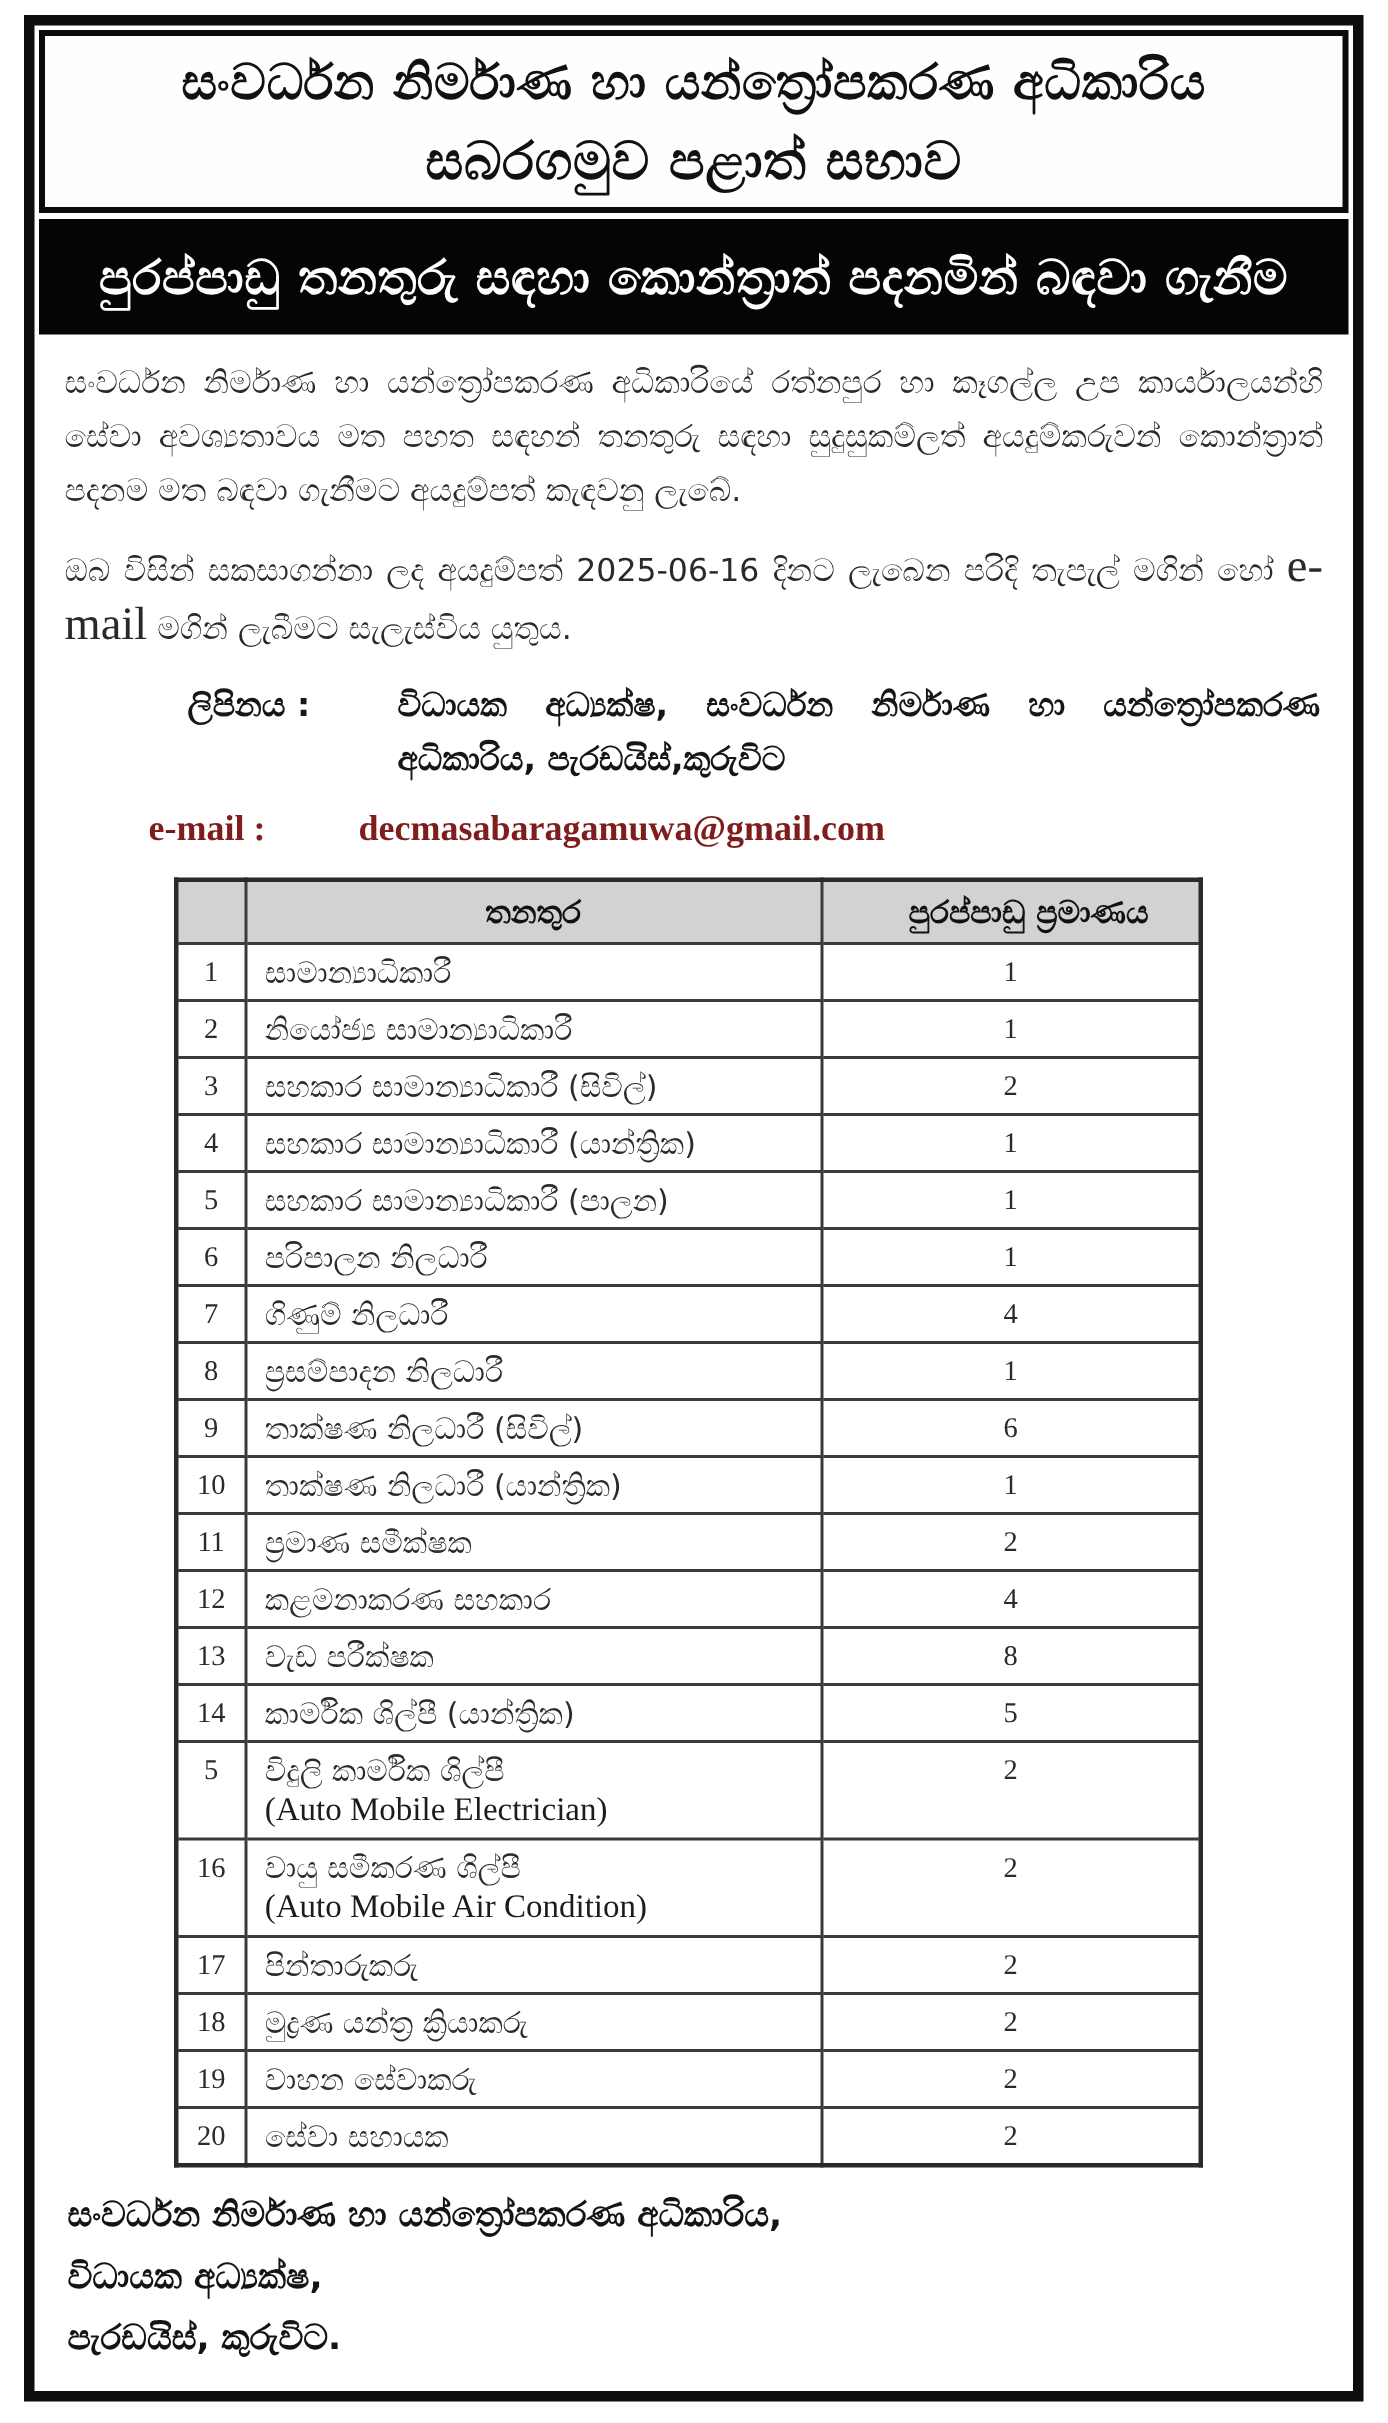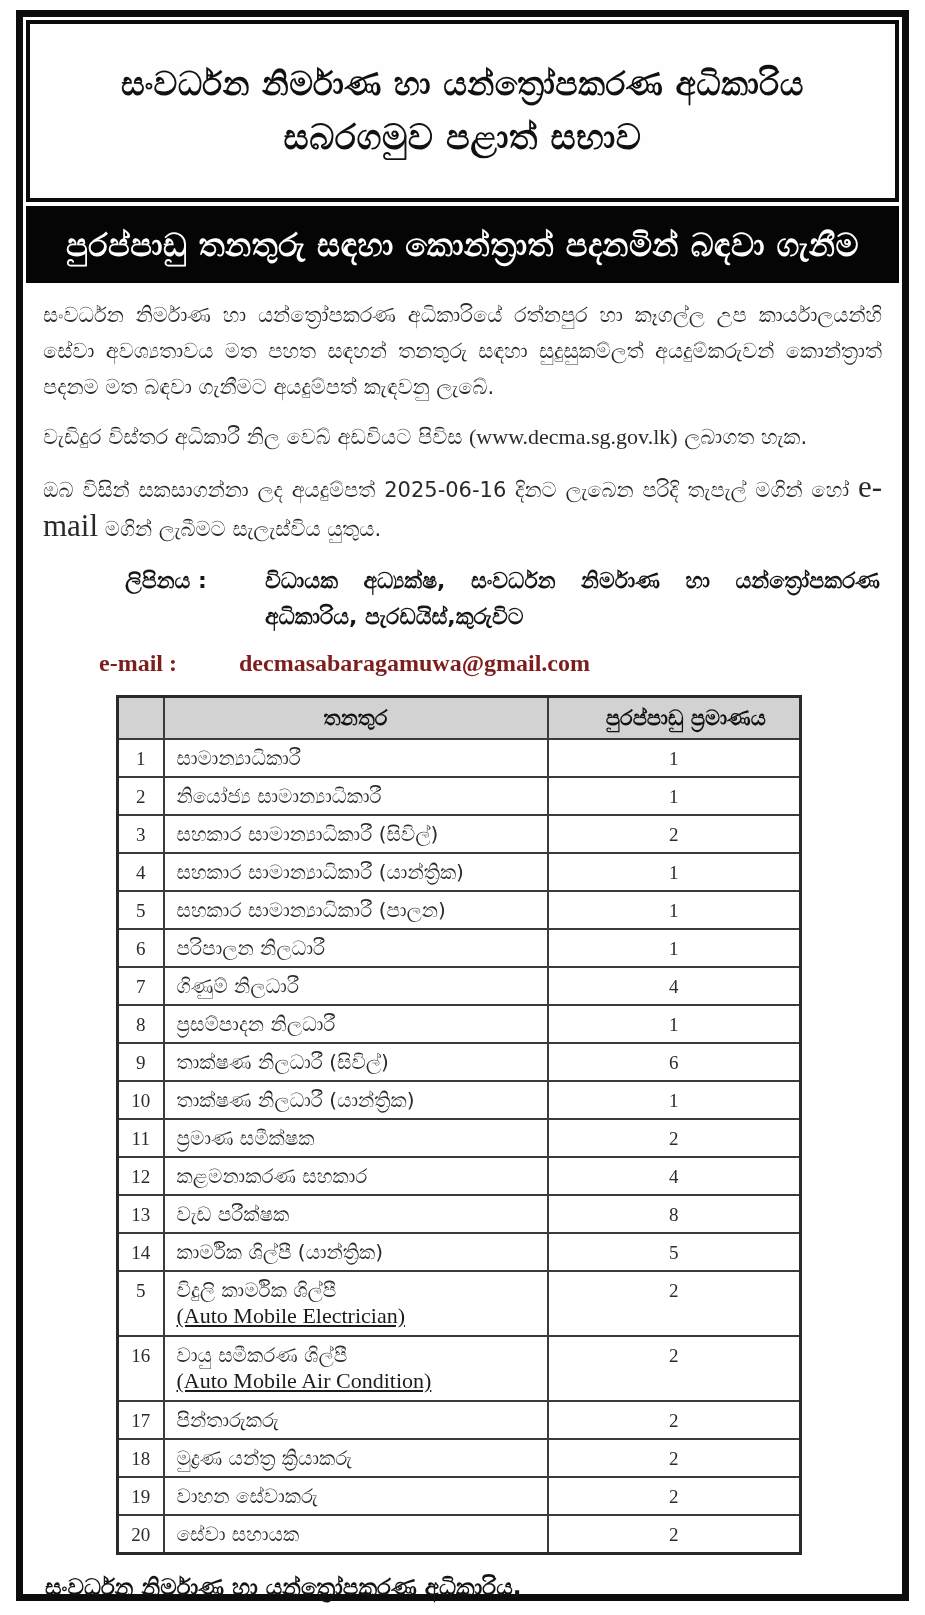--- a/index.html
+++ b/index.html
@@ -13,21 +13,21 @@
   }
   .frame {
     position: absolute;
     left: 16px; top: 10px; right: 16px; bottom: 14px;
     border: 7px solid #0d0d0d;
     background: #ffffff;
   }
   .header-box {
     margin: 3px 3px 0 3px;
     border: 4px solid #0b0b0b;
-    height: 182px;
+    height: 122px;
     background: #fefefe;
     display: flex; flex-direction: column;
     align-items: center; justify-content: center;
     gap: 13px;
     text-align: center;
   }
   .org-title  { font-size: 33px; font-weight: 700; letter-spacing: 0.5px; color: #111; }
   .council-title { font-size: 35px; font-weight: 700; letter-spacing: 0.5px; color: #111; }
   .banner {
     margin: 4px 3px 0 3px;
@@ -79,21 +79,21 @@
   }
   th.c1 { width: 46px; }
   th.c3 { width: 253px; padding-left: 34px; }
   .vac-table td {
     font-size: 20px; line-height: 23px;
     padding: 7px 12px 6px 12px;
     vertical-align: top;
   }
   td.c1 { text-align: center; font-family: "Liberation Serif", serif; font-size: 19px; padding-left: 4px; padding-right: 4px; }
   td.c3 { text-align: center; font-family: "Liberation Serif", serif; font-size: 19px; }
-  td.c2 .en { font-family: "Liberation Serif", serif; font-size: 22px; line-height: 27px; color: #1c1c1c; text-decoration: underline; }
+  td.c2 .en { font-family: "Liberation Serif", serif; font-size: 22px; line-height: 27px; color: #1c1c1c; }
   .signature {
     margin: 18px 0 0 2px;
     font-weight: 700; font-size: 23px;
     color: #141414;
   }
   .signature div { margin-bottom: 13px; line-height: 28px; }
 </style>
 </head>
 <body>
 
@@ -107,23 +107,20 @@
   <div class="banner">
     <span>පුරප්පාඩු තනතුරු සඳහා කොන්ත්‍රාත් පදනමින් බඳවා ගැනීම</span>
   </div>
 
   <div class="content">
 
     <p class="para">
       <span>සංවර්ධන නිර්මාණ හා යන්ත්‍රෝපකරණ අධිකාරියේ රත්නපුර හා කෑගල්ල උප කාර්යාලයන්හි සේවා අවශ්‍යතාවය මත පහත සඳහන් තනතුරු සඳහා සුදුසුකම්ලත් අයදුම්කරුවන් කොන්ත්‍රාත් පදනම මත බඳවා ගැනීමට අයදුම්පත් කැඳවනු ලැබේ.</span>
     </p>
 
-    <p class="para">
-      <span>වැඩිදුර විස්තර අධිකාරී නිල වෙබ් අඩවියට පිවිස </span><span class="url">(www.decma.sg.gov.lk)</span><span> ලබාගත හැක.</span>
-    </p>
 
     <p class="para">
       <span>ඔබ විසින් සකසාගන්නා ලද අයදුම්පත් 2025-06-16 දිනට ලැබෙන පරිදි තැපැල් මගින් හෝ </span><span class="email-big">e-mail</span><span> මගින් ලැබීමට සැලැස්විය යුතුය.</span>
     </p>
 
     <div class="addr-row">
       <div class="addr-label">ලිපිනය :</div>
       <div class="addr-value">විධායක අධ්‍යක්ෂ, සංවර්ධන නිර්මාණ හා යන්ත්‍රෝපකරණ අධිකාරිය, පැරඩයිස්,කුරුවිට</div>
     </div>
 

